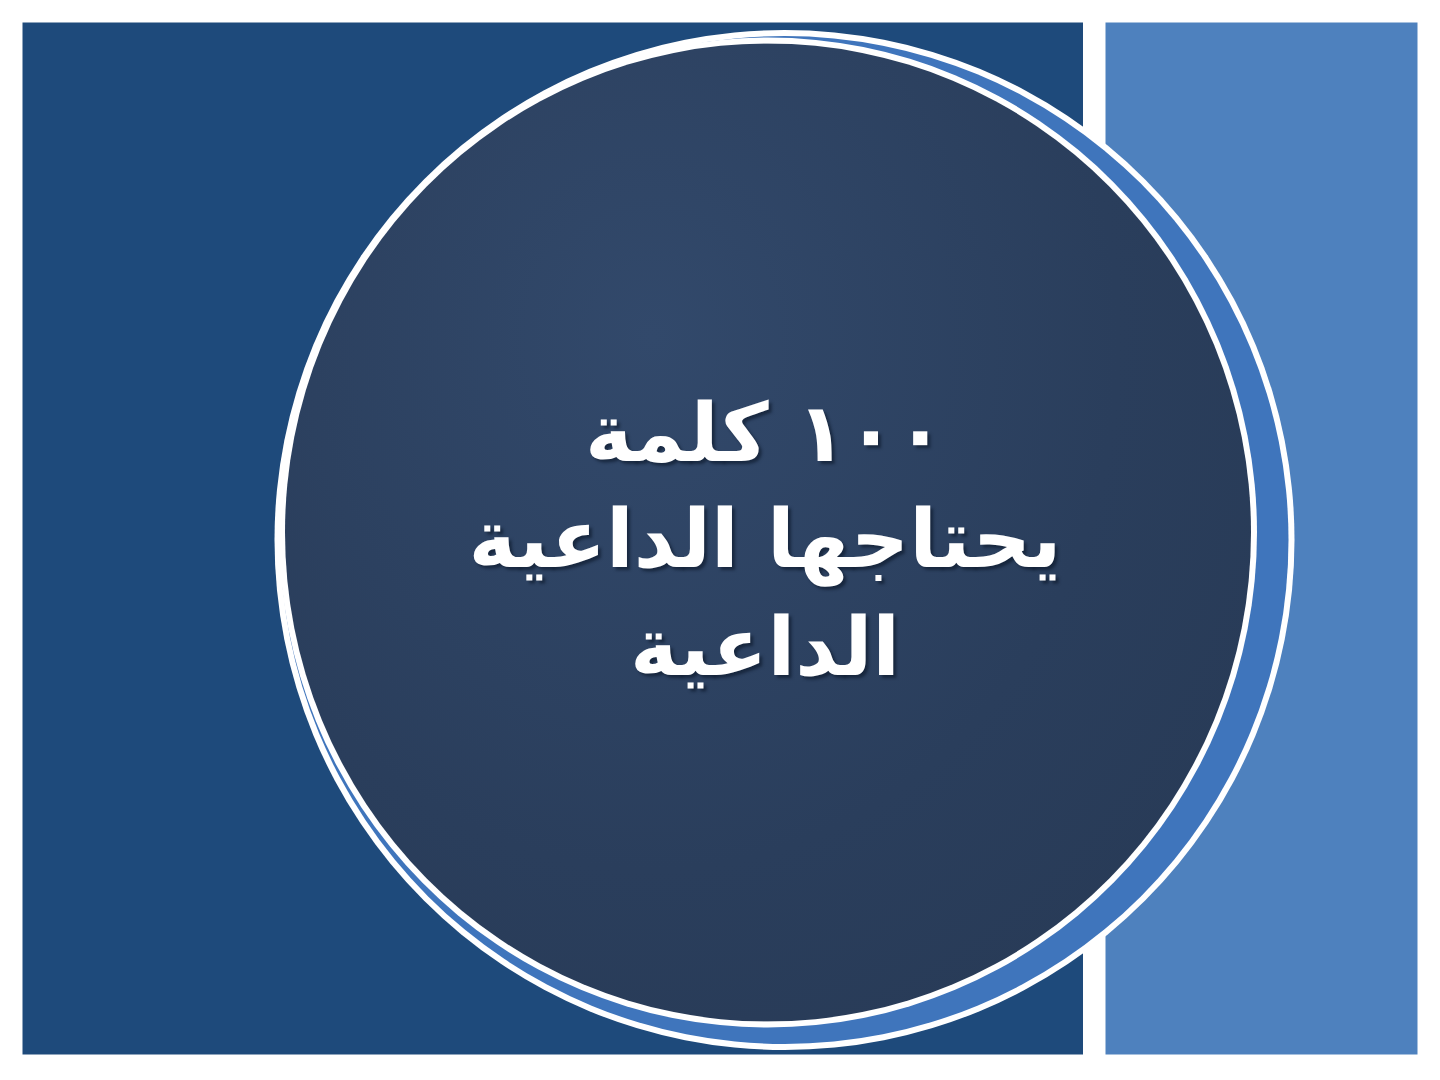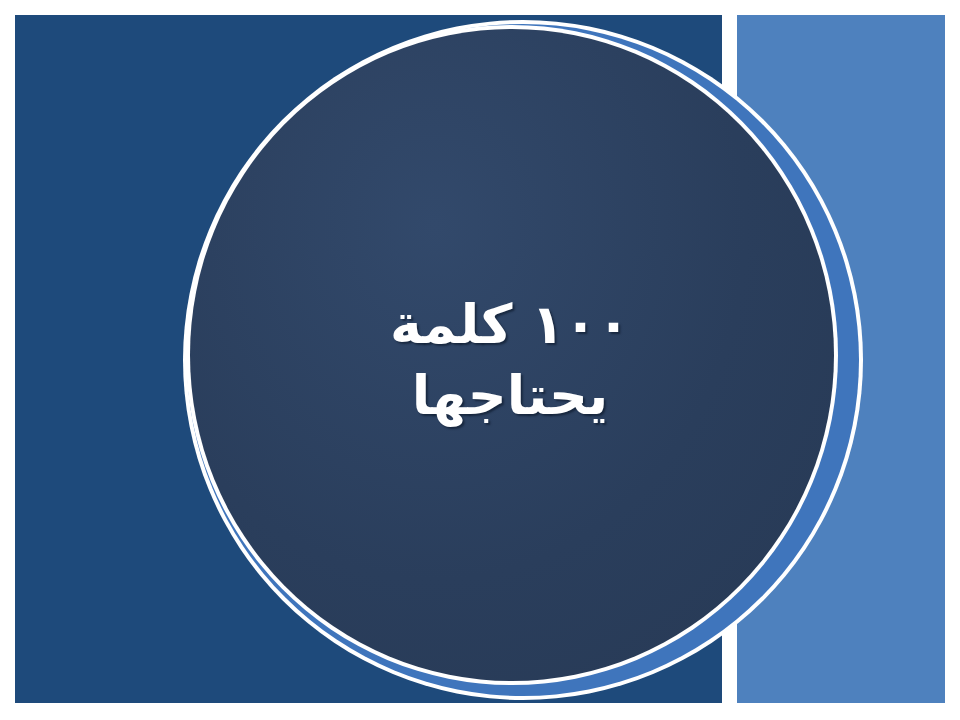--- a/index.html
+++ b/index.html
@@ -111,16 +111,17 @@
   <div class="panel-left"></div>
   <div class="panel-right"></div>
 
   <div class="circle-outer-ring"></div>
   <div class="circle-band"></div>
   <div class="circle-inner-ring"></div>
   <div class="circle-face"></div>
 
   <div class="title-block">
     <div class="title-line">١٠٠ كلمة</div>
-    <div class="title-line">يحتاجها</div>
+    <div class="title-line">يحتاجها الداعية</div>
+    <div class="title-line">الداعية</div>
   </div>
 
 </div>
 
 </body></html>

